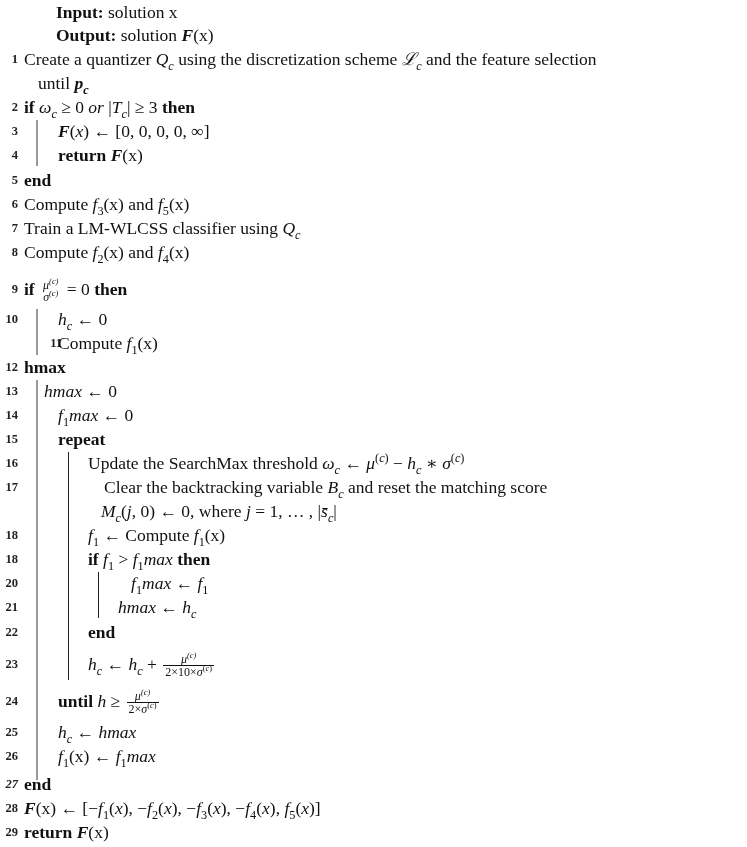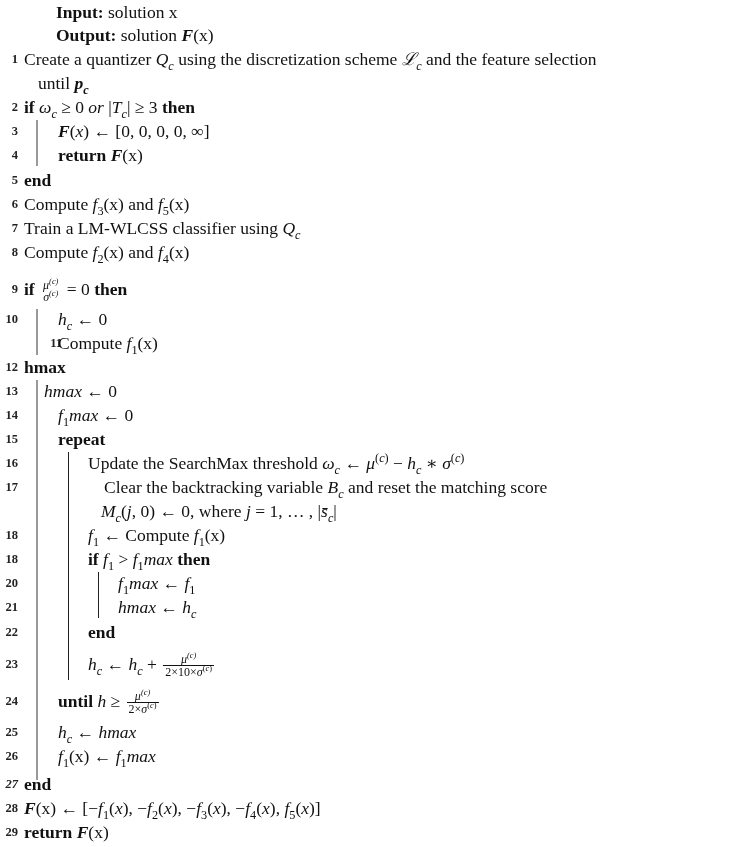--- a/index.html
+++ b/index.html
@@ -153,21 +153,21 @@
   </div>
 
   <div class="line" style="top:547px;">
     <span class="ln" style="left:0px;">18</span>
     <span class="txt" style="left:88px;"><span class="kw">if</span> <span class="m">f</span><sub>1</sub> &gt; <span class="m">f</span><sub>1</sub><span class="m">max</span> <span class="kw">then</span></span>
   </div>
   <div class="vbar dark" style="left:98px; top:572px; height:46px;"></div>
 
   <div class="line" style="top:571px;">
     <span class="ln" style="left:0px;">20</span>
-    <span class="txt" style="left:118px;font-family:Liberation Serif, serif;"><span class="m">f</span><sub>1</sub><span class="m">max</span> ← <span class="m">f</span><sub>1</sub></span>
+    <span class="txt" style="left:131px;font-family:Liberation Serif, serif;"><span class="m">f</span><sub>1</sub><span class="m">max</span> ← <span class="m">f</span><sub>1</sub></span>
   </div>
 
   <div class="line" style="top:595px;">
     <span class="ln" style="left:0px;">21</span>
     <span class="txt" style="left:118px;"><span class="m">hmax</span> ← <span class="m">h<sub>c</sub></span></span>
   </div>
 
   <div class="line" style="top:620px;">
     <span class="ln" style="left:0px;">22</span>
     <span class="txt" style="left:88px;"><span class="kw">end</span></span>

